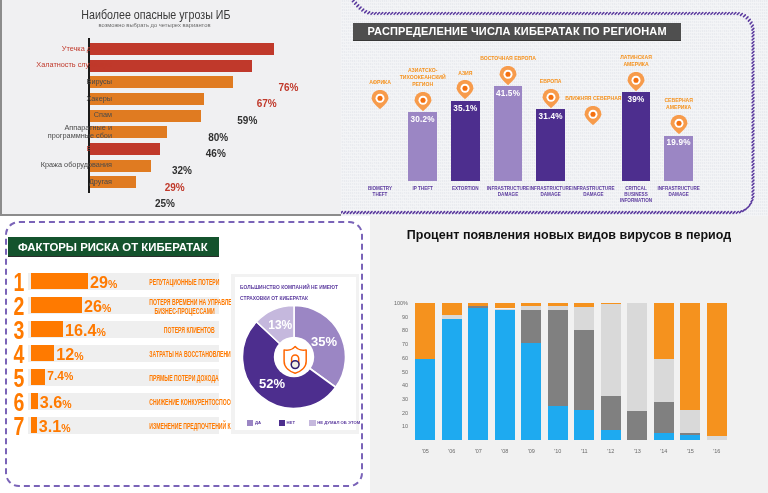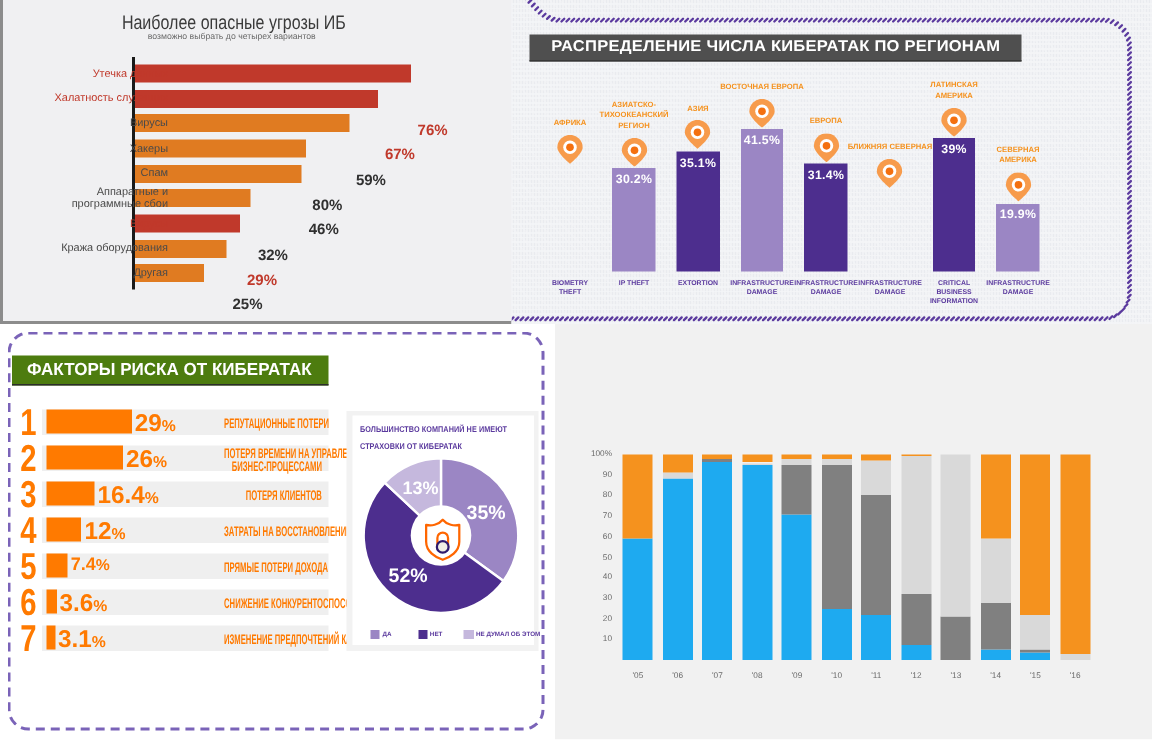--- a/index.html
+++ b/index.html
@@ -35,21 +35,21 @@
   .trbar{position:absolute;}
   .trval{position:absolute;width:100%;text-align:center;color:#ffffff;font-size:8.2px;font-weight:bold;top:2.5px;letter-spacing:.2px;}
   .trcat{position:absolute;text-align:center;font-size:4.6px;font-weight:bold;color:#5b3a9e;line-height:6px;}
   .trreg{position:absolute;text-align:center;font-size:5.1px;font-weight:bold;color:#f5921e;line-height:6.9px;}
   .trpin{position:absolute;}
 
   
   #bl{position:absolute;left:0;top:216px;width:370px;height:277px;background:#ffffff;overflow:hidden;}
   #bl-dash{position:absolute;left:5px;top:5px;width:358px;height:266px;border:2px dashed #7a63b8;
       border-radius:14px;box-sizing:border-box;}
-  #bl-title{position:absolute;left:7.7px;top:21.1px;width:211.1px;height:19.5px;background:#4d7c0f;color:#fff;
+  #bl-title{position:absolute;left:7.7px;top:21.1px;width:211.1px;height:19.5px;background:#14532d;color:#fff;
       font-size:11.6px;font-weight:bold;line-height:20.2px;text-align:center;
       border-bottom:1.6px solid #2c2c2c;box-sizing:border-box;}
   #bl-title span{display:inline-block;transform:scaleX(.98);}
   .blrow{position:absolute;left:16px;width:216px;height:20px;background:#efefef;}
   .blrank{position:absolute;font-size:25px;font-weight:bold;color:#ff7a00;font-family:"Liberation Sans",sans-serif;width:14px;text-align:center;
      transform:scaleX(.78);transform-origin:50% 0;line-height:25px;}
   .blbar{position:absolute;background:#ff7a00;height:16px;top:2px;}
   .blval{position:absolute;font-size:12px;font-weight:bold;color:#ff7a00;}
   .bllab{position:absolute;font-size:9.3px;font-weight:bold;color:#ff7a00;text-align:right;line-height:8.4px;
      white-space:nowrap;transform:scaleX(.55);transform-origin:100% 0;}
@@ -583,20 +583,21 @@
             <div class="dnlg" style="left: 51.7px;">НЕТ</div>
             <div class="dnsw" style="left: 74.6px; background: rgb(197, 184, 221);"></div>
             <div class="dnlg" style="left: 82.4px;">НЕ ДУМАЛ ОБ ЭТОМ</div>
           </div>
       </div>
     </div>
   </div>
 
   <div id="br">
     <div id="br-title">
+      <div>Процент появления новых видов вирусов в период</div>
     </div>
     <div id="br-plot" style="position: absolute; left: 0px; top: 0px; width: 398px; height: 277px;">
         <div class="brytick" style="left: 10px; width: 28px; top: 84px;">100%</div>
         <div class="brytick" style="left: 10px; width: 28px; top: 97.7px;">90</div>
         <div class="brytick" style="left: 10px; width: 28px; top: 111.4px;">80</div>
         <div class="brytick" style="left: 10px; width: 28px; top: 125.1px;">70</div>
         <div class="brytick" style="left: 10px; width: 28px; top: 138.8px;">60</div>
         <div class="brytick" style="left: 10px; width: 28px; top: 152.5px;">50</div>
         <div class="brytick" style="left: 10px; width: 28px; top: 166.2px;">40</div>
         <div class="brytick" style="left: 10px; width: 28px; top: 179.9px;">30</div>

